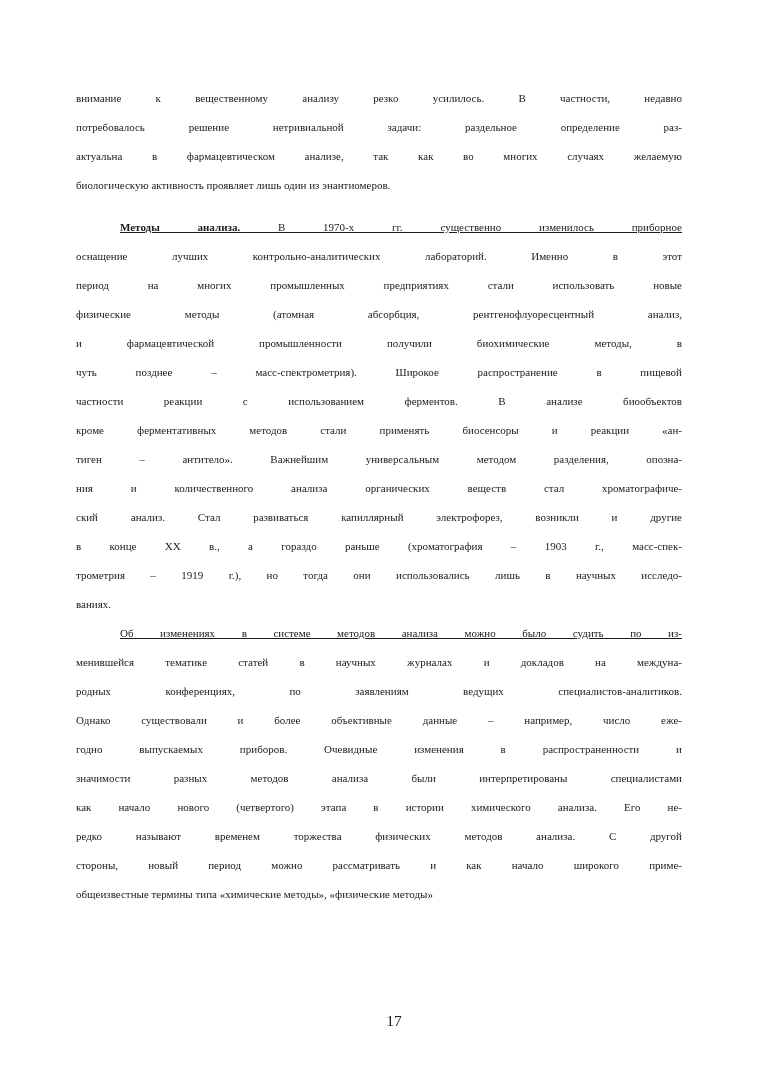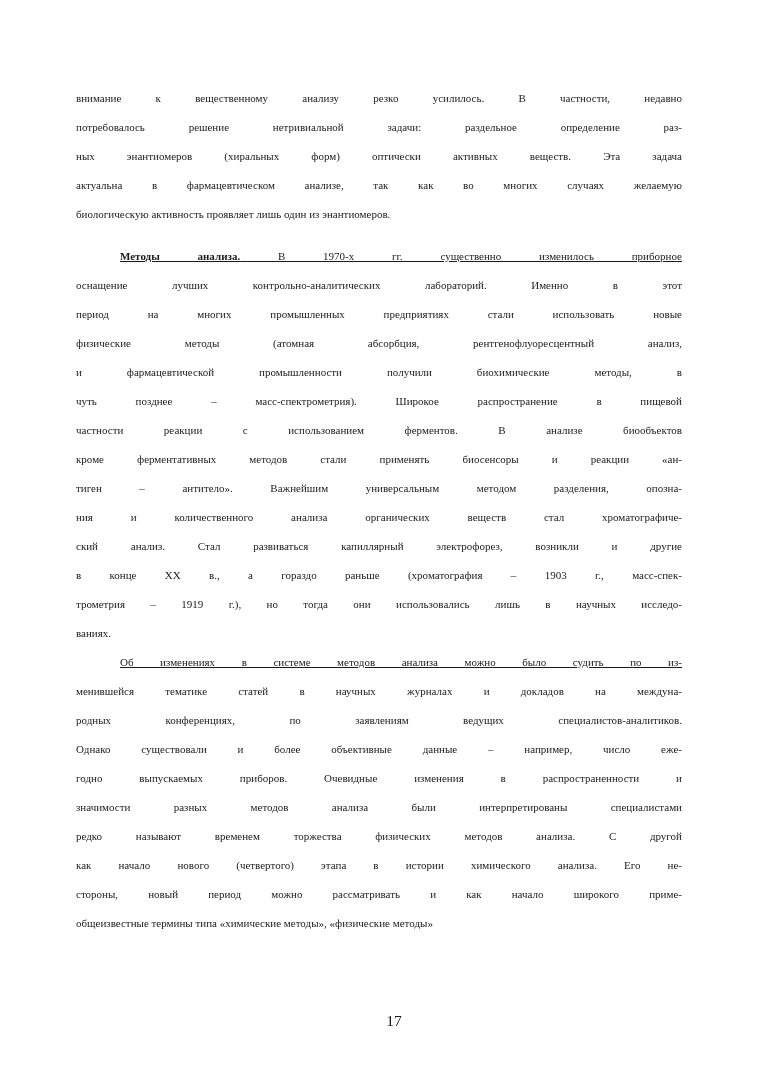--- a/index.html
+++ b/index.html
@@ -56,21 +56,20 @@
 </style>
 </head>
 <body>
 
 <div class="page">
   <div class="text-block">
 
     <div class="para">
       <div class="line">внимание к вещественному анализу резко усилилось. В частности, недавно</div>
       <div class="line">потребовалось решение нетривиальной задачи: раздельное определение раз-</div>
-      <div class="line">ных энантиомеров (хиральных форм) оптически активных веществ. Эта задача</div>
       <div class="line">актуальна в фармацевтическом анализе, так как во многих случаях желаемую</div>
       <div class="line last">биологическую активность проявляет лишь один из энантиомеров.</div>
     </div>
 
     <div class="para spaced-before">
       <div class="line indent"><b class="lead">Методы анализа.</b><span> В 1970-х гг. существенно изменилось приборное</span></div>
       <div class="line">оснащение лучших контрольно-аналитических лабораторий. Именно в этот</div>
       <div class="line">период на многих промышленных предприятиях стали использовать новые</div>
       <div class="line">физические методы (атомная абсорбция, рентгенофлуоресцентный анализ,</div>
       <div class="line">и фармацевтической промышленности получили биохимические методы, в</div>
@@ -85,22 +84,22 @@
       <div class="line last">ваниях.</div>
     </div>
 
     <div class="para">
       <div class="line indent">Об изменениях в системе методов анализа можно было судить по из-</div>
       <div class="line">менившейся тематике статей в научных журналах и докладов на междуна-</div>
       <div class="line">родных конференциях, по заявлениям ведущих специалистов-аналитиков.</div>
       <div class="line">Однако существовали и более объективные данные – например, число еже-</div>
       <div class="line">годно выпускаемых приборов. Очевидные изменения в распространенности и</div>
       <div class="line">значимости разных методов анализа были интерпретированы специалистами</div>
+      <div class="line">как начало нового (четвертого) этапа в истории химического анализа. Его не-</div>
       <div class="line">редко называют временем торжества физических методов анализа. С другой</div>
-      <div class="line">как начало нового (четвертого) этапа в истории химического анализа. Его не-</div>
       <div class="line">стороны, новый период можно рассматривать и как начало широкого приме-</div>
       <div class="line last">общеизвестные термины типа «химические методы», «физические методы»</div>
     </div>
 
   </div>
 
   <div class="page-number">17</div>
 </div>
 
 </body></html>

